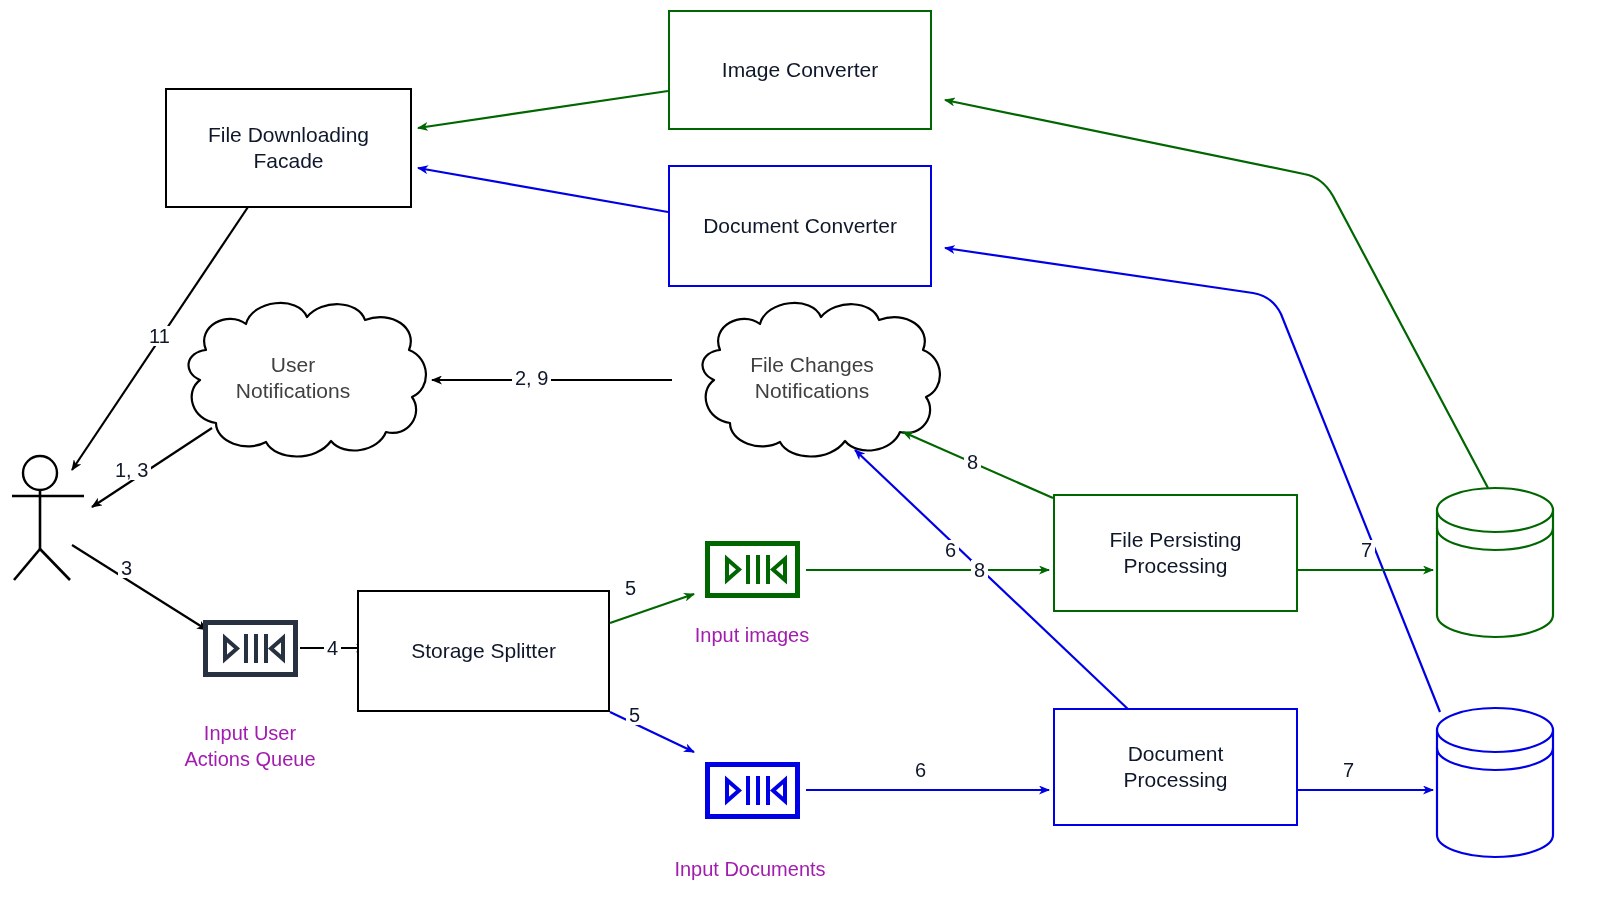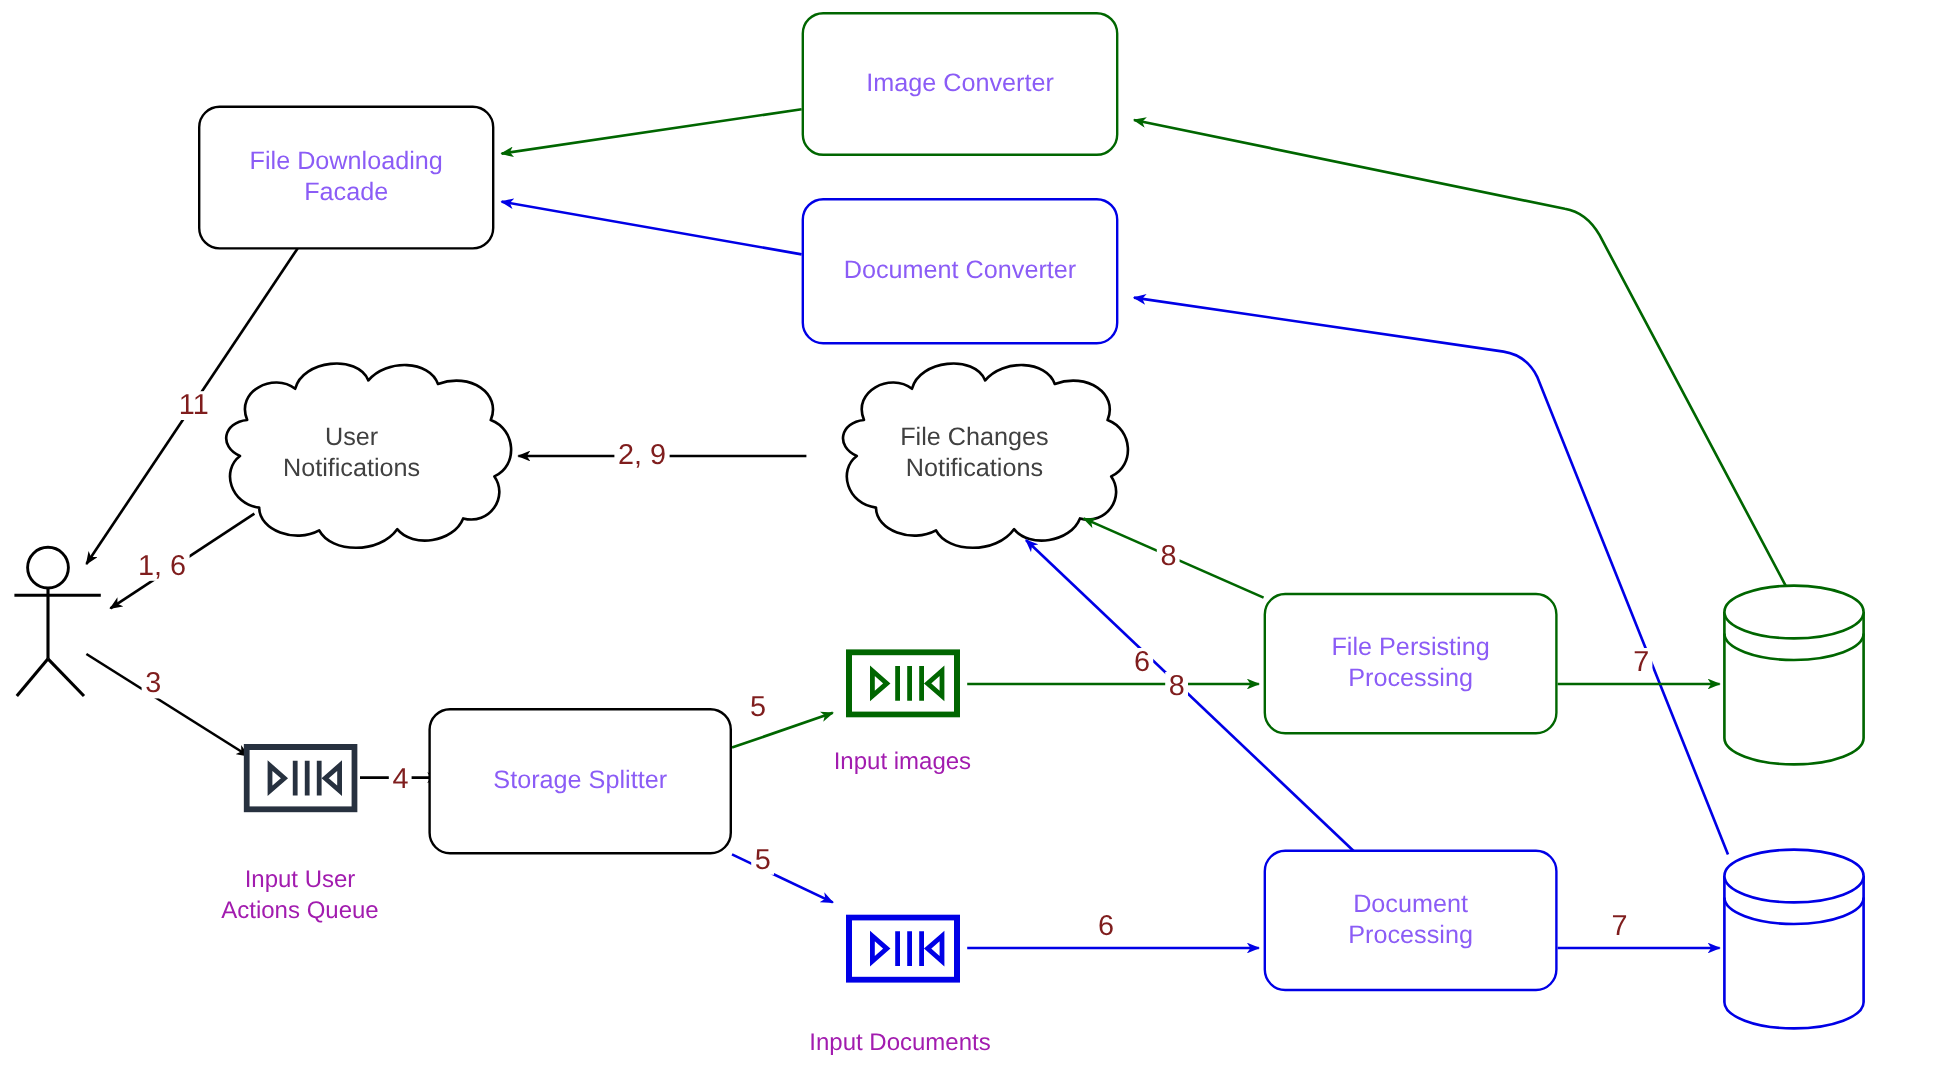--- a/index.html
+++ b/index.html
@@ -26,41 +26,40 @@
   }
   .node-box {
     position: absolute;
     box-sizing: border-box;
     background: #ffffff;
     display: flex;
     align-items: center;
     justify-content: center;
     text-align: center;
     line-height: 1.25;
-    color: #8b5cf6;
+    color: #0f172a;
     font-size: 21px;
     font-family: "Liberation Sans", sans-serif;
-    border-radius: 18px;
   }
   .node-box.black { border: 2px solid #000000; }
   .node-box.green { border: 2px solid #006600; }
   .node-box.blue  { border: 2px solid #0000e6; }
 
   .cloud-label {
     position: absolute;
     text-align: center;
     line-height: 1.25;
     color: #404040;
     font-size: 21px;
     pointer-events: none;
   }
   .edge-label {
     position: absolute;
-    color: #7f1d1d;
-    font-size: 24px;
+    color: #0f172a;
+    font-size: 20px;
     background: #ffffff;
     padding: 0 3px;
     line-height: 1;
     white-space: nowrap;
   }
   .caption {
     position: absolute;
     text-align: center;
     color: #a21caf;
     font-size: 20px;
@@ -239,21 +238,21 @@
     <span>Input User</span><br>
     <span>Actions Queue</span>
   </div>
   <div class="caption" style="left:652px; top:622px; width:200px;">
     <span>Input images</span>
   </div>
   <div class="caption" style="left:640px; top:836px; width:220px;margin-top:20px;">
     <span>Input Documents</span>
   </div>
 
-  <div class="edge-label" style="left:112px; top:460px;">1, 6</div>
+  <div class="edge-label" style="left:112px; top:460px;">1, 3</div>
   <div class="edge-label" style="left:512px; top:368px;">2, 9</div>
   <div class="edge-label" style="left:118px; top:558px;">3</div>
   <div class="edge-label" style="left:324px; top:638px;">4</div>
   <div class="edge-label" style="left:622px; top:578px;">5</div>
   <div class="edge-label" style="left:626px; top:705px;">5</div>
   <div class="edge-label" style="left:942px; top:540px;">6</div>
   <div class="edge-label" style="left:912px; top:760px;">6</div>
   <div class="edge-label" style="left:1358px; top:540px;">7</div>
   <div class="edge-label" style="left:1340px; top:760px;">7</div>
   <div class="edge-label" style="left:964px; top:452px;">8</div>

